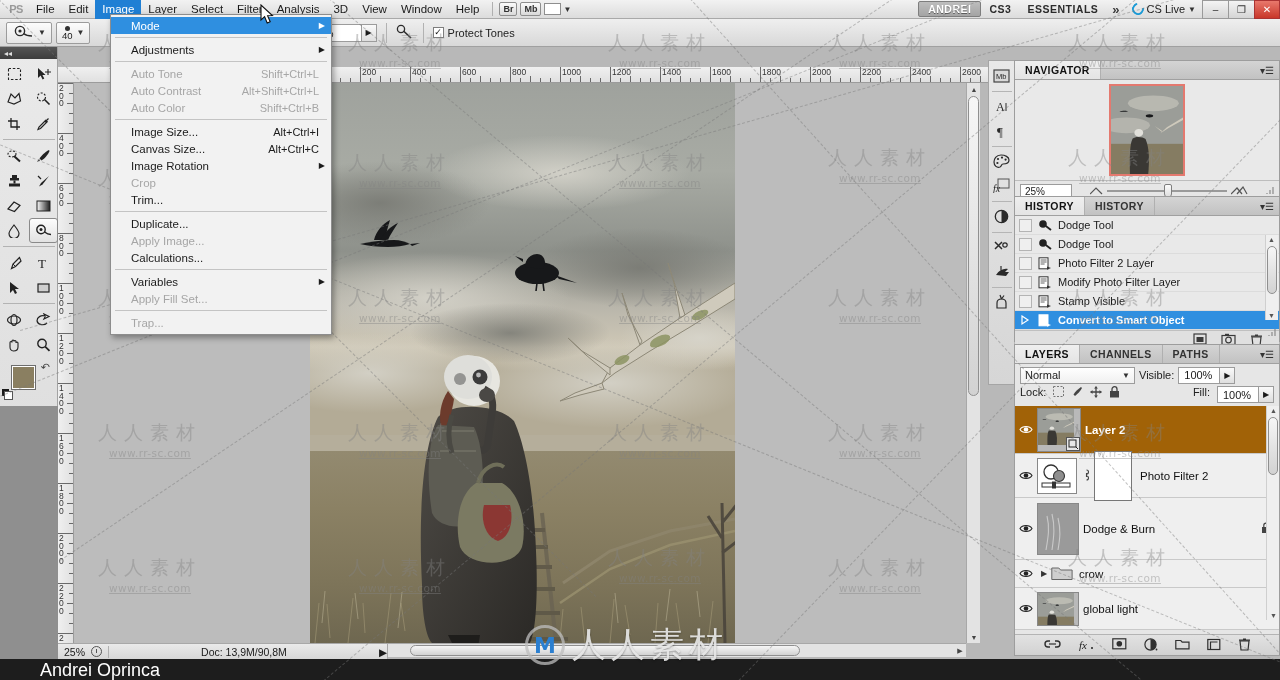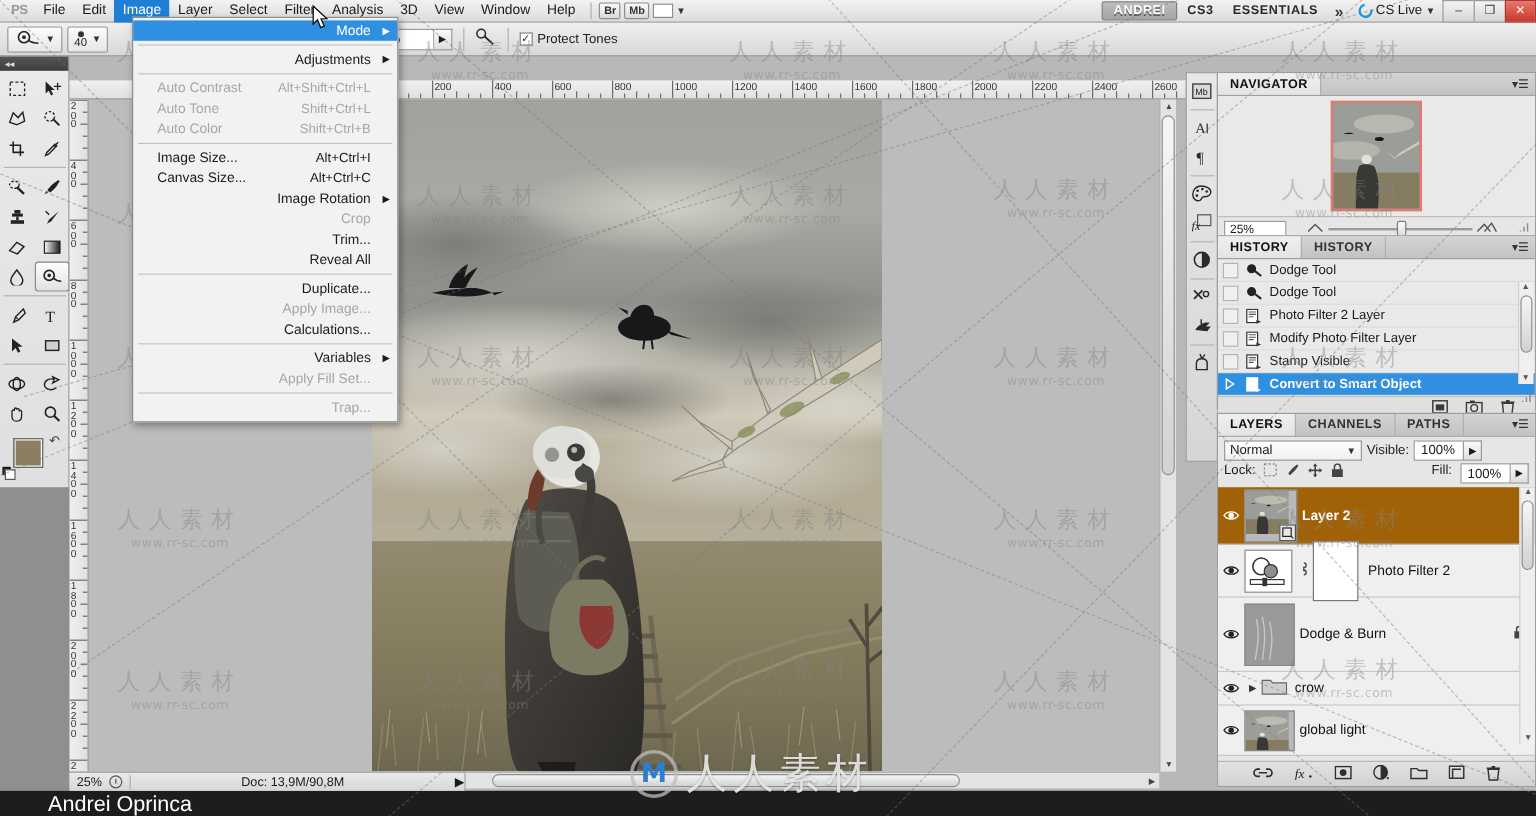--- a/index.html
+++ b/index.html
@@ -258,40 +258,40 @@
 
   
   .dropdown {
     position:absolute;left:110px;top:14px;width:222px;
     background:#f2f2f2;border:1px solid #8d8d8d;
     box-shadow:2px 3px 6px rgba(0,0,0,.35);
     padding:2px 0 3px 0;z-index:40;
   }
   .dd-item {
     height:17px;display:flex;align-items:center;font-size:11.5px;
-    padding:0 22px 0 20px;position:relative;color:#1b1b1b;white-space:nowrap;justify-content:flex-end;
+    padding:0 12px 0 20px;position:relative;color:#1b1b1b;white-space:nowrap;
   }
   .dd-item.hi { background:#2f8fe0;color:#fff; }
   .dd-item.disabled { color:#a6a6a6; }
   .dd-short { margin-left:auto;padding-left:18px;font-size:11px; }
   .dd-arrow { position:absolute;right:6px;font-size:8px; }
   .dd-sep { height:1px;background:#c4c4c4;margin:3px 4px; }
 
   
   .cursor { position:absolute;z-index:60;pointer-events:none; }
 
   
   .wm {
     position:absolute;z-index:30;pointer-events:none;
     color:rgba(130,130,130,.42);
     font-family:"DejaVu Sans",sans-serif;
     white-space:nowrap;text-align:center;
   }
   .wm .cn { font-size:19px;letter-spacing:7px;display:block; }
-  .wm .en { font-size:10.5px;letter-spacing:.4px;display:block;margin-top:1px; }
+  .wm .en { font-size:10.5px;letter-spacing:.4px;display:block;margin-top:1px;text-decoration:underline; }
   .diag { position:absolute;z-index:29;pointer-events:none;
     border-top:1.2px dashed rgba(120,120,120,.45);transform-origin:0 0; }
   .wm-center { position:absolute;z-index:31;pointer-events:none;display:flex;align-items:center;gap:7px;}
   .wm-ring { width:40px;height:40px;border-radius:50%;border:3px solid rgba(190,190,190,.75);
      display:flex;align-items:center;justify-content:center;}
   .wm-m { font-size:22px;font-weight:bold;color:#2b7fd0;font-family:"DejaVu Sans",sans-serif;}
   .wm-cn-big { font-size:34px;letter-spacing:5px;color:rgba(235,235,235,.9);
      font-family:"DejaVu Sans",sans-serif;text-shadow:0 1px 2px rgba(0,0,0,.35);}
 </style>
 </head>
@@ -1256,26 +1256,26 @@
         <span>Mode</span>
         <span class="dd-arrow">▶</span>
       </div>
       <div class="dd-sep"></div>
       <div class="dd-item">
         <span>Adjustments</span>
         <span class="dd-arrow">▶</span>
       </div>
       <div class="dd-sep"></div>
       <div class="dd-item disabled">
+        <span>Auto Tone</span>
+        <span class="dd-short">Shift+Ctrl+L</span>
+      </div>
+      <div class="dd-item disabled">
         <span>Auto Contrast</span>
         <span class="dd-short">Alt+Shift+Ctrl+L</span>
-      </div>
-      <div class="dd-item disabled">
-        <span>Auto Tone</span>
-        <span class="dd-short">Shift+Ctrl+L</span>
       </div>
       <div class="dd-item disabled">
         <span>Auto Color</span>
         <span class="dd-short">Shift+Ctrl+B</span>
       </div>
       <div class="dd-sep"></div>
       <div class="dd-item">
         <span>Image Size...</span>
         <span class="dd-short">Alt+Ctrl+I</span>
       </div>
@@ -1285,23 +1285,20 @@
       </div>
       <div class="dd-item">
         <span>Image Rotation</span>
         <span class="dd-arrow">▶</span>
       </div>
       <div class="dd-item disabled">
         <span>Crop</span>
       </div>
       <div class="dd-item">
         <span>Trim...</span>
-      </div>
-      <div class="dd-item">
-        <span>Reveal All</span>
       </div>
       <div class="dd-sep"></div>
       <div class="dd-item">
         <span>Duplicate...</span>
       </div>
       <div class="dd-item disabled">
         <span>Apply Image...</span>
       </div>
       <div class="dd-item">
         <span>Calculations...</span>

